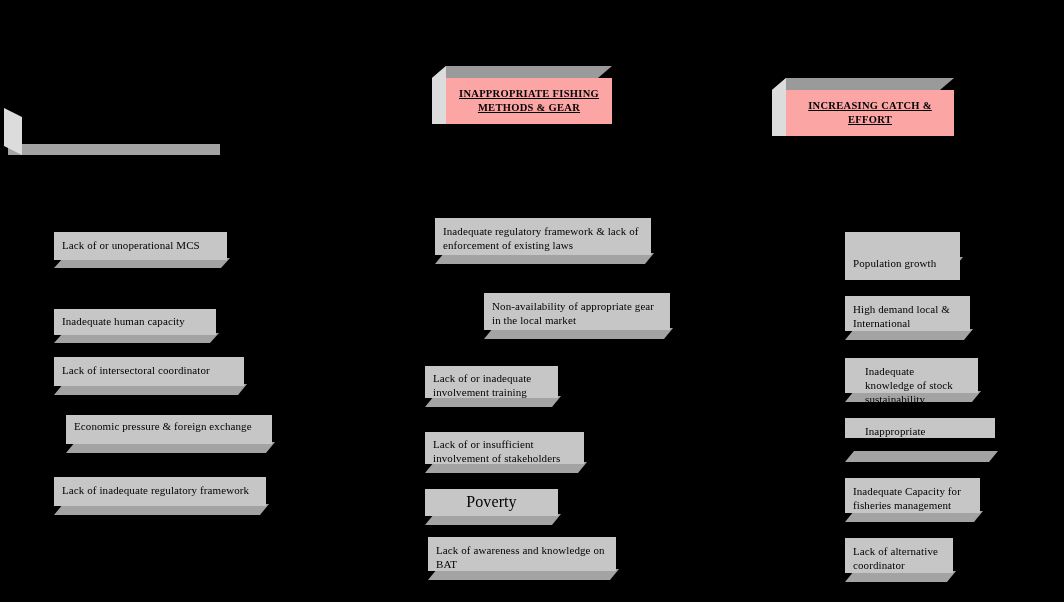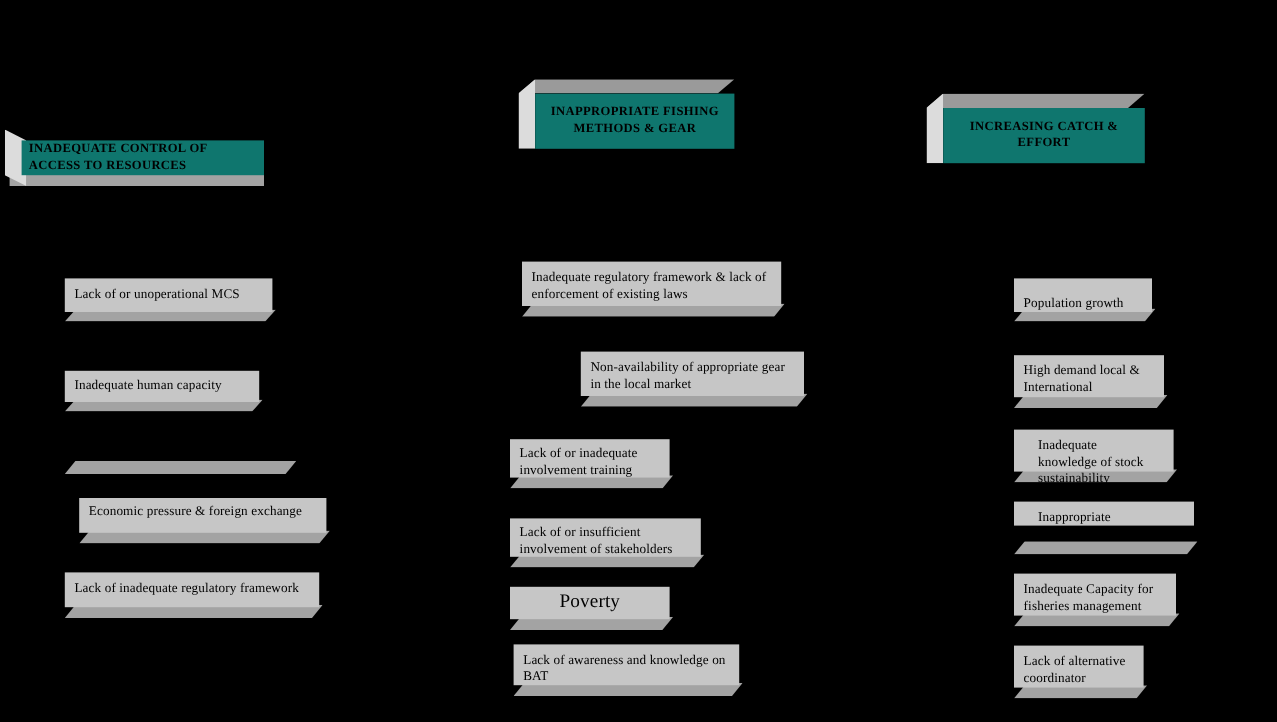--- a/index.html
+++ b/index.html
@@ -46,25 +46,26 @@
     z-index: 1;
     clip-path: polygon(9px 0, 100% 0, calc(100% - 9px) 100%, 0 100%);
   }
 
   
   .hdr {
     position: absolute;
   }
   .hdr .hfront {
     position: absolute;
-    background: #0f766e;
+    background: #fca5a5;
     box-sizing: border-box;
     z-index: 3;
     display: flex;
     align-items: center;
+    text-decoration: underline;
   }
   .hdr .hfront .htxt {
     display: block;
     color: #000000;
     font-weight: bold;
     font-size: 10.5px;
     line-height: 14px;
     letter-spacing: 0.3px;
   }
   .hdr .hleft {
@@ -89,23 +90,20 @@
 </head>
 <body>
 
 <div id="canvas">
 
   <div class="hdr" style="left:4px; top:108px; width:216px; height:45px;">
     <div class="hbot" style="left:4px; top:36px; width:212px; height:11px;"></div>
     <div class="hleft" style="left:0px; top:112px; width:0; height:0;"></div>
     <div class="hleft" style="left:0px; top:0px; width:18px; height:47px;
                 clip-path: polygon(0 0, 18px 9px, 18px 47px, 0 38px);"></div>
-    <div class="hfront" style="left:14px; top:9px; width:202px; height:29px; padding:3px 6px;">
-      <span class="htxt">INADEQUATE CONTROL OF ACCESS TO RESOURCES</span>
-    </div>
   </div>
 
   <div class="hdr" style="left:432px; top:66px; width:180px; height:62px;">
     <div class="htop" style="left:0px; top:0px; width:180px; height:12px;
                 clip-path: polygon(14px 0, 180px 0, 166px 12px, 0 12px);"></div>
     <div class="hleft" style="left:0px; top:0px; width:16px; height:62px;
                 clip-path: polygon(14px 0, 14px 12px, 14px 58px, 0 58px, 0 12px);"></div>
     <div class="hfront" style="left:14px; top:12px; width:166px; height:46px;
                 justify-content:center;">
       <span class="htxt center">INAPPROPRIATE FISHING METHODS &amp; GEAR</span>
@@ -132,20 +130,23 @@
 
   <div class="box3d" style="left:54px; top:309px; width:162px; height:34px;">
     <div class="bottom" style="top:24px; height:10px; width:165px;"></div>
     <div class="front" style="height:26px; padding:5px 8px;">
       <span class="txt">Inadequate human capacity</span>
     </div>
   </div>
 
   <div class="box3d" style="left:54px; top:357px; width:190px; height:38px;">
     <div class="bottom" style="top:27px; height:11px; width:193px;"></div>
+    <div class="front" style="height:29px; padding:6px 8px;">
+      <span class="txt">Lack of intersectoral coordinator</span>
+    </div>
   </div>
 
   <div class="box3d" style="left:66px; top:415px; width:206px; height:38px;">
     <div class="bottom" style="top:27px; height:11px; width:209px;"></div>
     <div class="front" style="height:29px; padding:4px 8px;">
       <span class="txt">Economic pressure &amp; foreign exchange</span>
     </div>
   </div>
 
   <div class="box3d" style="left:435px; top:218px; width:216px; height:46px;">
@@ -192,21 +193,21 @@
 
   <div class="box3d" style="left:428px; top:537px; width:188px; height:43px;">
     <div class="bottom" style="top:32px; height:11px; width:191px;"></div>
     <div class="front" style="height:34px; padding:6px 8px;">
       <span class="txt">Lack of awareness and knowledge on BAT</span>
     </div>
   </div>
 
   <div class="box3d" style="left:845px; top:232px; width:115px; height:36px;">
     <div class="bottom" style="top:25px; height:11px; width:118px;"></div>
-    <div class="front" style="height:27px; padding:14px 8px;">
+    <div class="front" style="height:27px; padding:24px 8px;">
       <span class="txt">Population growth</span>
     </div>
   </div>
 
   <div class="box3d" style="left:845px; top:296px; width:125px; height:44px;">
     <div class="bottom" style="top:33px; height:11px; width:128px;"></div>
     <div class="front" style="height:35px; padding:6px 8px;">
       <span class="txt">High demand local &amp; International</span>
     </div>
   </div>

